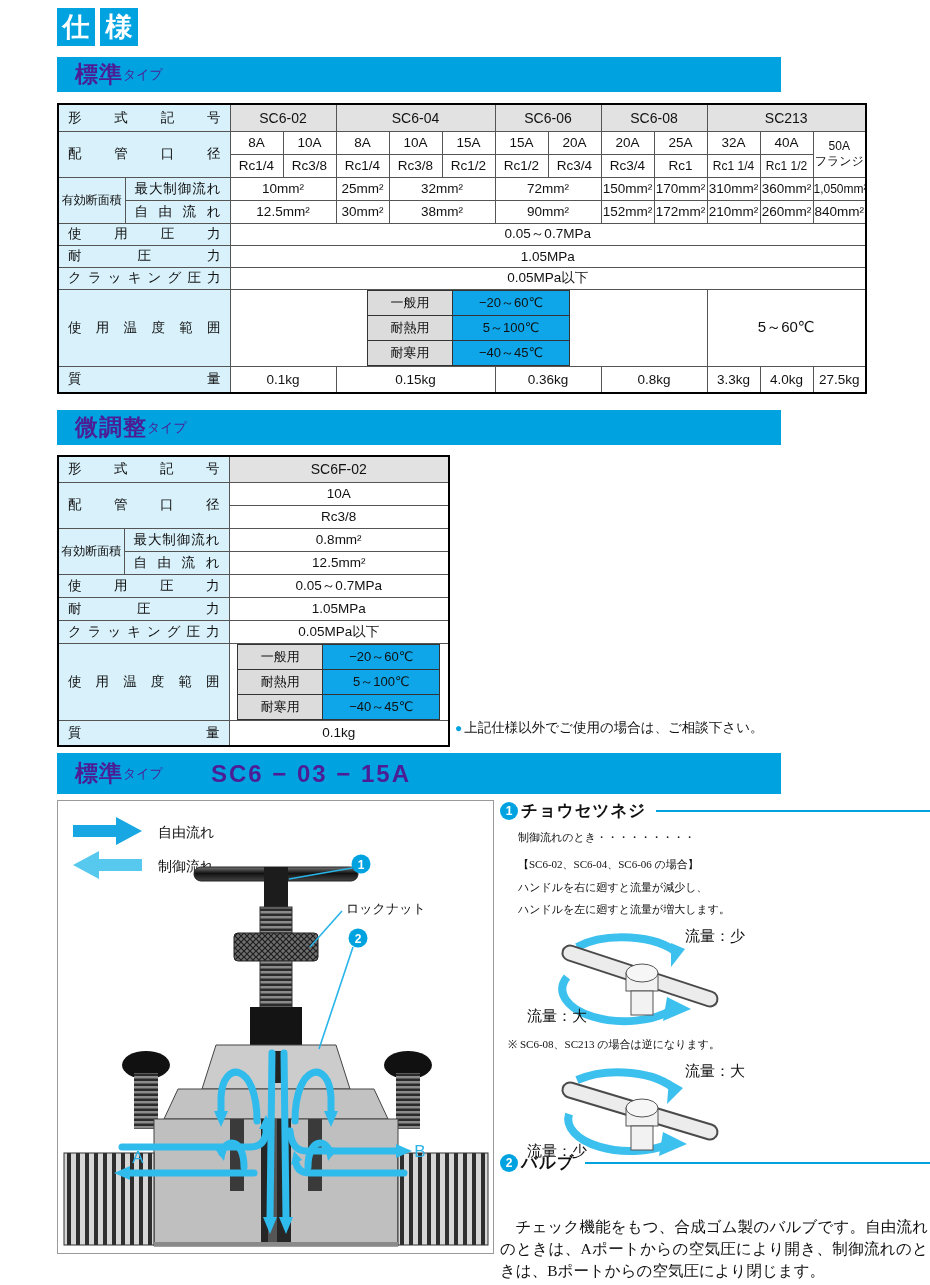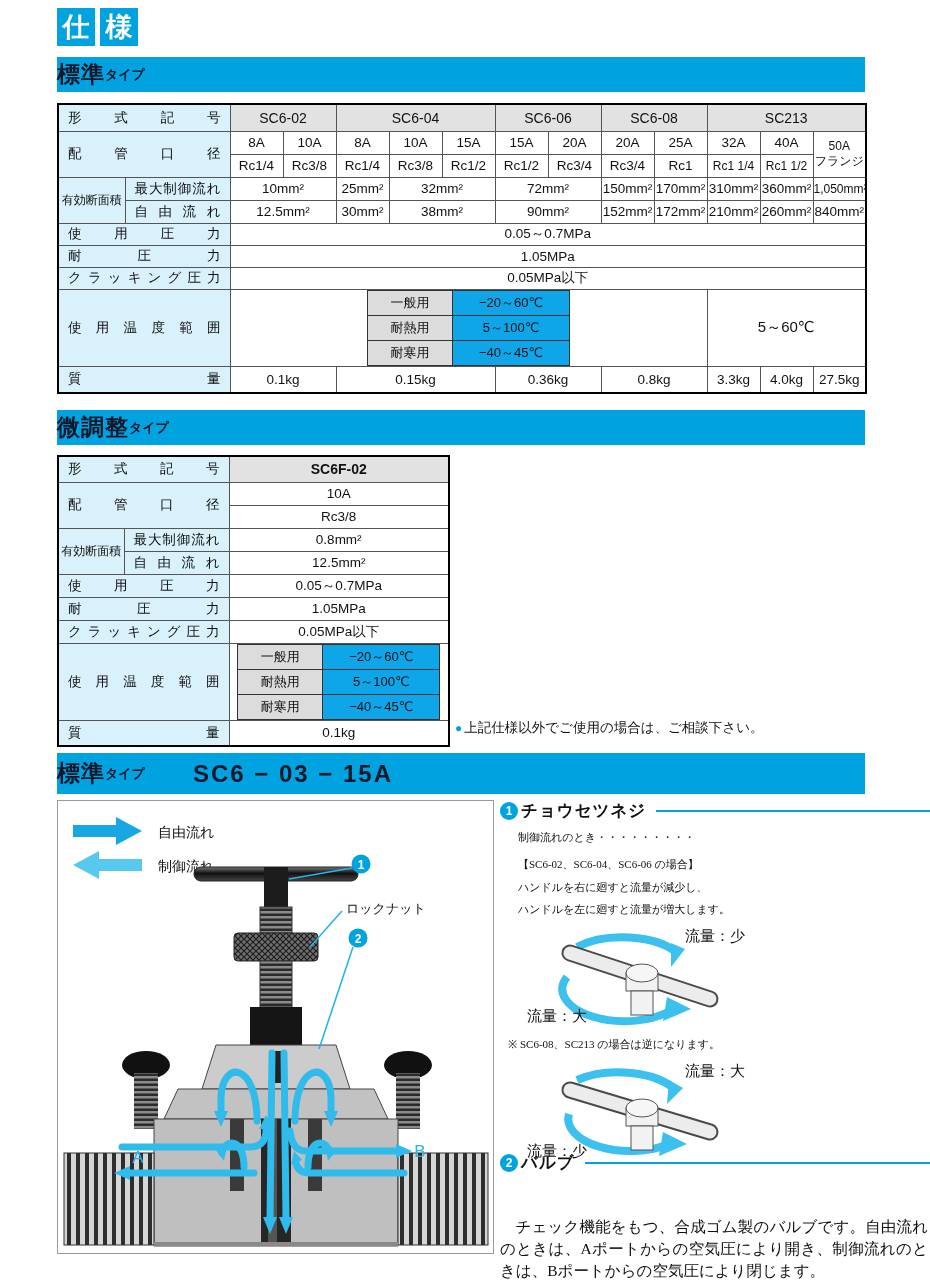--- a/index.html
+++ b/index.html
@@ -2,23 +2,23 @@
 <html><head>
 <meta charset="utf-8">
 <style>
   html,body{margin:0;padding:0;background:#fff;}
   body{width:930px;height:1285px;position:relative;font-family:"Liberation Sans","DejaVu Sans",sans-serif;color:#111;}
   .abs{position:absolute;}
   
   .spec-header{left:57px;top:8px;display:flex;gap:5px;}
   .hbox{width:38px;height:38px;background:#00a3e0;color:#fff;display:inline-flex;align-items:center;justify-content:center;font-size:27px;font-weight:bold;}
   
-  .banner{left:57px;width:808px;background:#00a3e0;color:#0f172a;display:flex;align-items:center;box-sizing:border-box;}
+  .banner{left:57px;width:724px;background:#00a3e0;color:#4c1d95;display:flex;align-items:center;padding-left:18px;box-sizing:border-box;}
   .banner-main{font-size:23px;font-weight:bold;letter-spacing:1px;}
-  .banner-sub{font-size:13px;font-weight:bold;margin-top:1px;}
+  .banner-sub{font-size:13px;font-weight:normal;margin-top:1px;}
   .banner-model{font-size:24px;font-weight:bold;margin-left:48px;letter-spacing:2px;}
   
   table{border-collapse:collapse;table-layout:fixed;background:#fff;}
   .spec-table{border:2px solid #000;}
   .spec-table td{border:1px solid #555;font-size:13.5px;text-align:center;vertical-align:middle;padding:0;overflow:hidden;white-space:nowrap;}
   td.lbl{background:#d8f1fa;}
   td.jlbl{text-align:justify;text-align-last:justify;padding:0 9px;}
   td.hdr{background:#e2e2e2;font-size:14px;}
   td.smtxt{font-size:12px;}
   tr.r27{height:27px}tr.r26{height:26px}tr.r23{height:23px}tr.r22{height:22px}tr.r75{height:75px}tr.r72{height:72px}
@@ -181,21 +181,21 @@
 
 <table class="abs spec-table" style="left:57px;top:455px;width:391px;">
   <colgroup>
       <col style="width:66px">
       <col style="width:105px">
       <col style="width:220px">
     </colgroup>
   <tbody>
       <tr class="r26">
     <td class="lbl jlbl" colspan="2">形式記号</td>
-    <td class="hdr" style="font-weight:bold;">SC6F-02</td>
+    <td class="hdr" style="font-weight:normal;">SC6F-02</td>
   </tr>
   <tr class="r23">
     <td class="lbl jlbl" colspan="2" rowspan="2">配管口径</td>
     <td>10A</td>
   </tr>
   <tr class="r23">
     <td>Rc3/8</td>
   </tr>
   <tr class="r23">
     <td class="lbl smtxt" rowspan="2">有効断面積</td>

